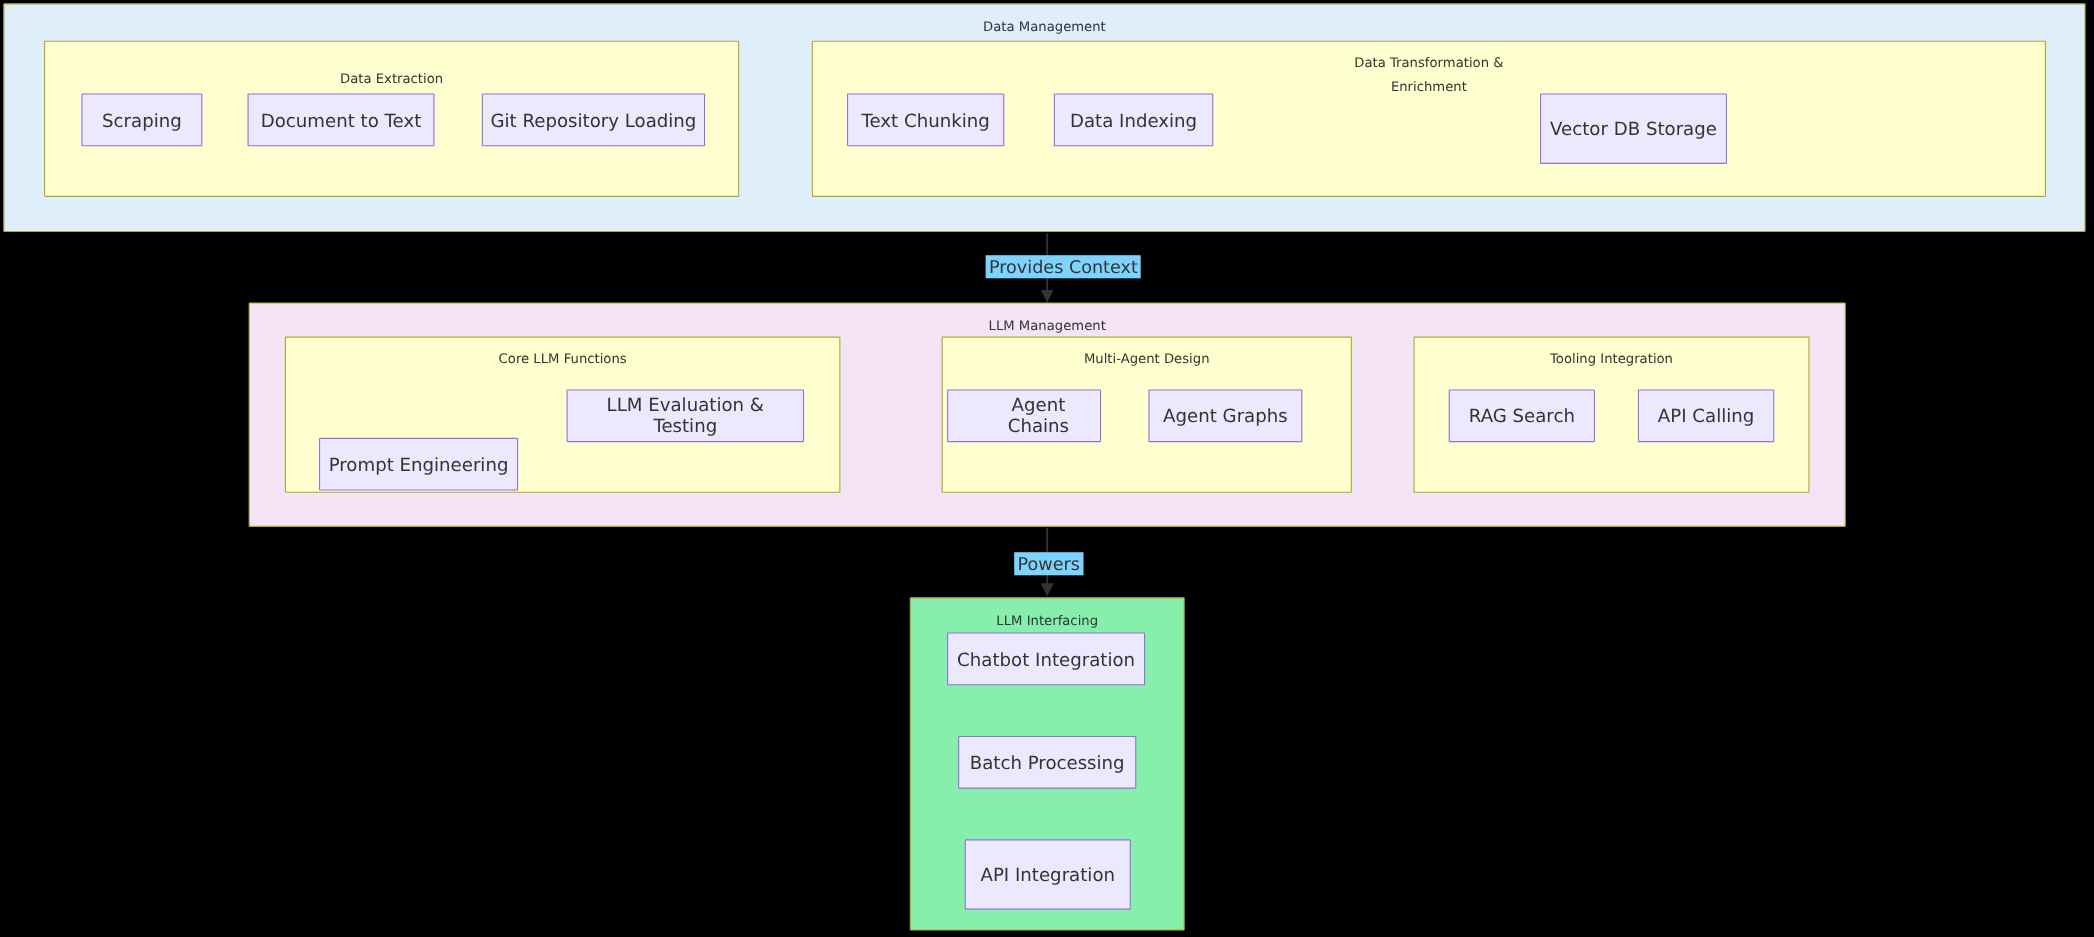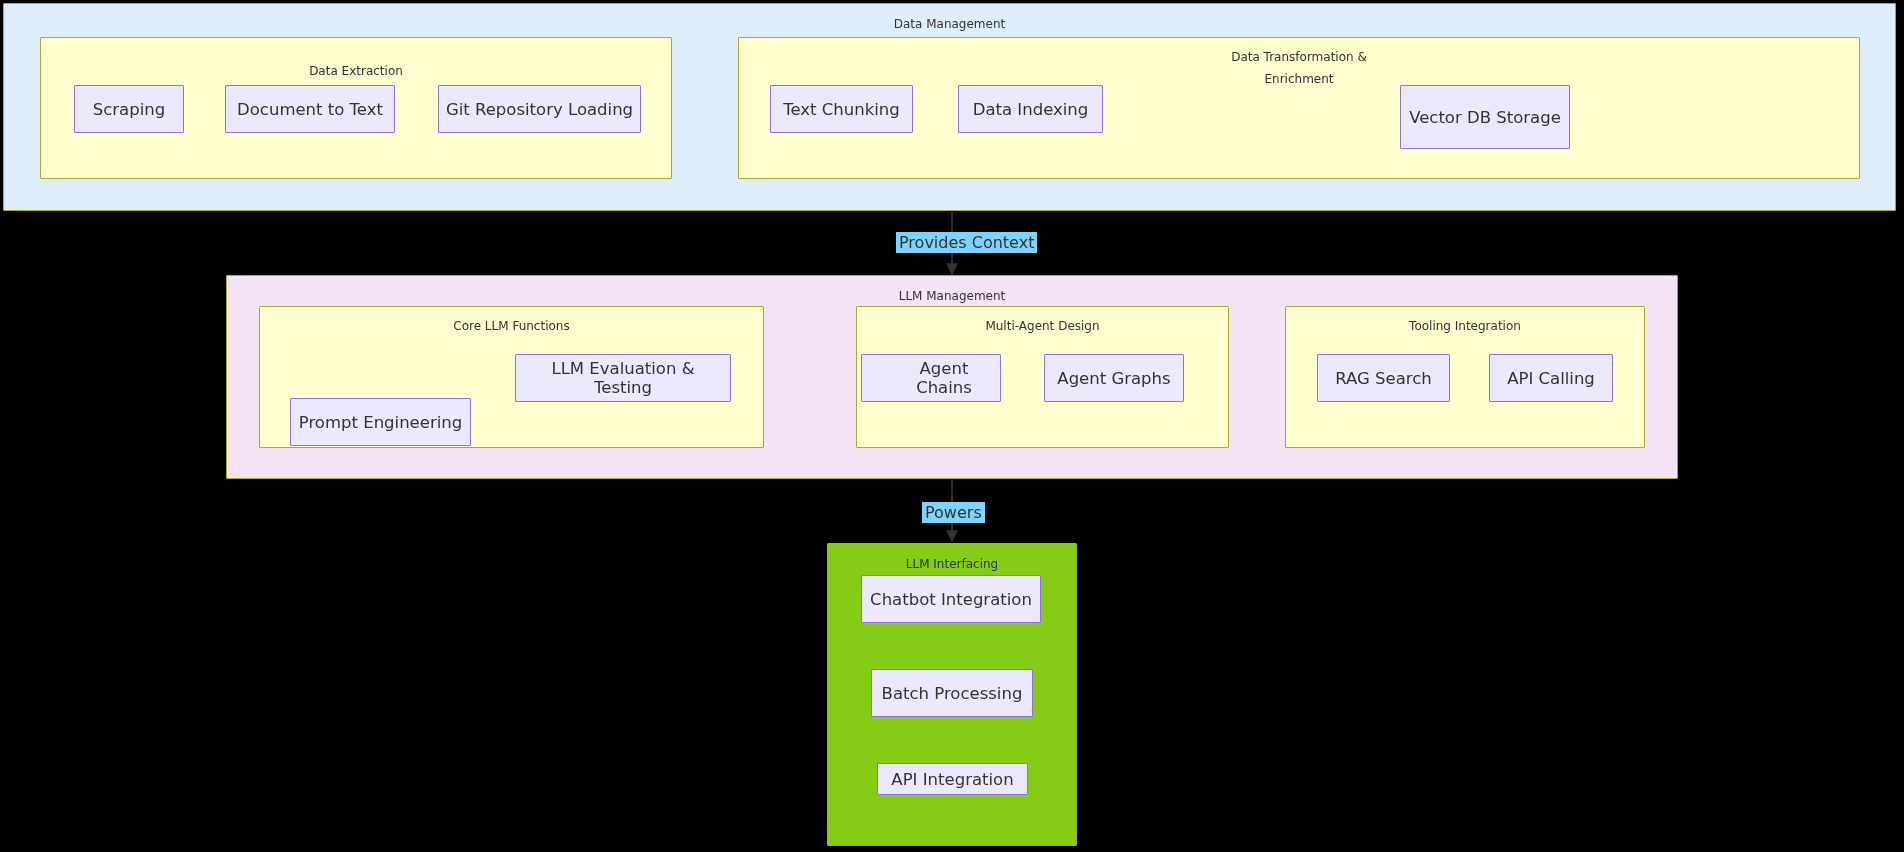--- a/index.html
+++ b/index.html
@@ -33,21 +33,21 @@
     right: 0;
     text-align: center;
     font-size: 12px;
     color: #333333;
     line-height: 22px;
     white-space: pre-line;
   }
 
   .cluster-l1 { background: #deeffb; }       
   .cluster-l1b { background: #f4e4f6; }      
-  .cluster-l1c { background: #84cc16; }      
+  .cluster-l1c { background: #86efac; }      
   .cluster-inner { background: #fefece; }    
 
   
   .node {
     position: absolute;
     background: #ece8fd;
     border: 1.5px solid #9370db;
     box-sizing: border-box;
     display: flex;
     align-items: center;
@@ -150,15 +150,15 @@
   <div class="node" style="left:1317px; top:354px; width:133px; height:48px;">RAG Search</div>
   <div class="node" style="left:1489px; top:354px; width:124px; height:48px;">API Calling</div>
 
   <div class="edge-label" style="left:922px; top:502px;">Powers</div>
 
   <div class="cluster cluster-l1c" style="left:827px; top:543px; width:250px; height:303px;">
     <div class="cluster-title" style="top:9px;">LLM Interfacing</div>
   </div>
   <div class="node" style="left:861px; top:575px; width:180px; height:48px;">Chatbot Integration</div>
   <div class="node" style="left:871px; top:669px; width:162px; height:48px;">Batch Processing</div>
-  <div class="node" style="left:877px; top:763px; width:151px; height:32px;">API Integration</div>
+  <div class="node" style="left:877px; top:763px; width:151px; height:64px;">API Integration</div>
 
 </div>
 
 </body></html>

